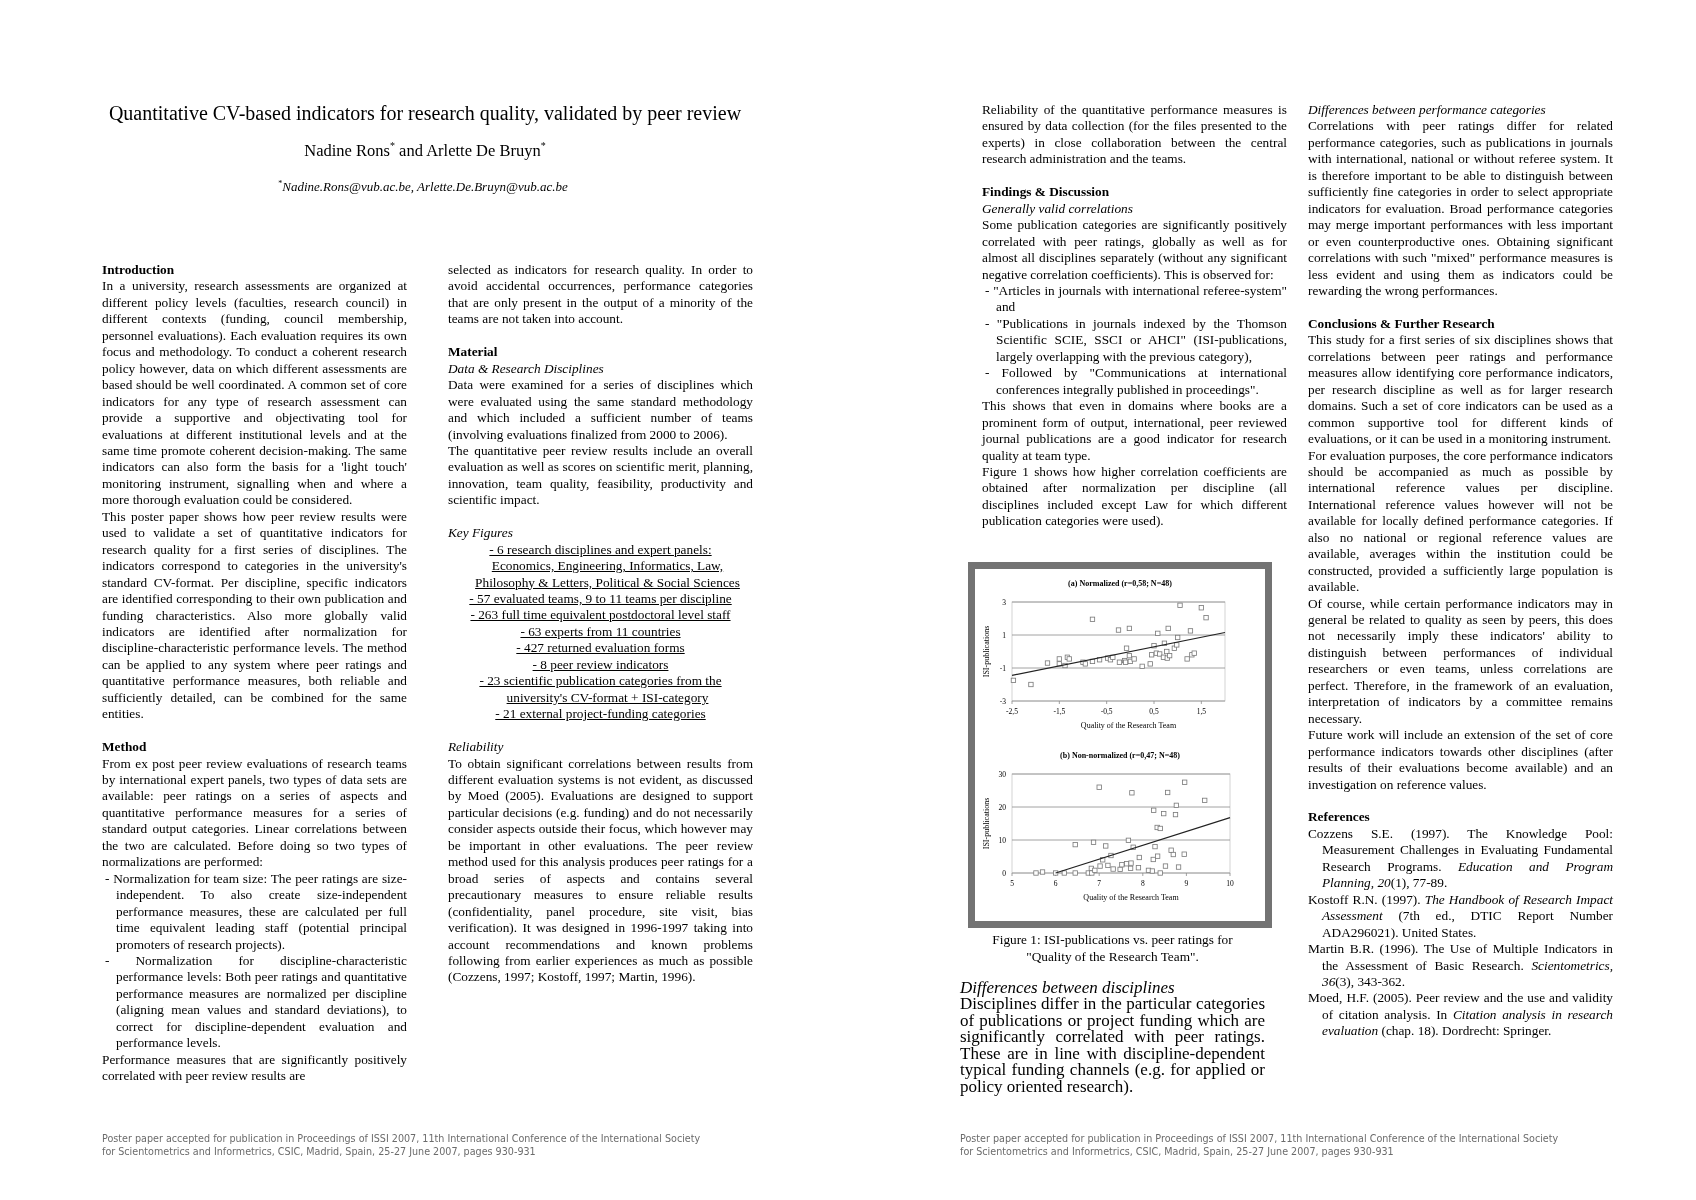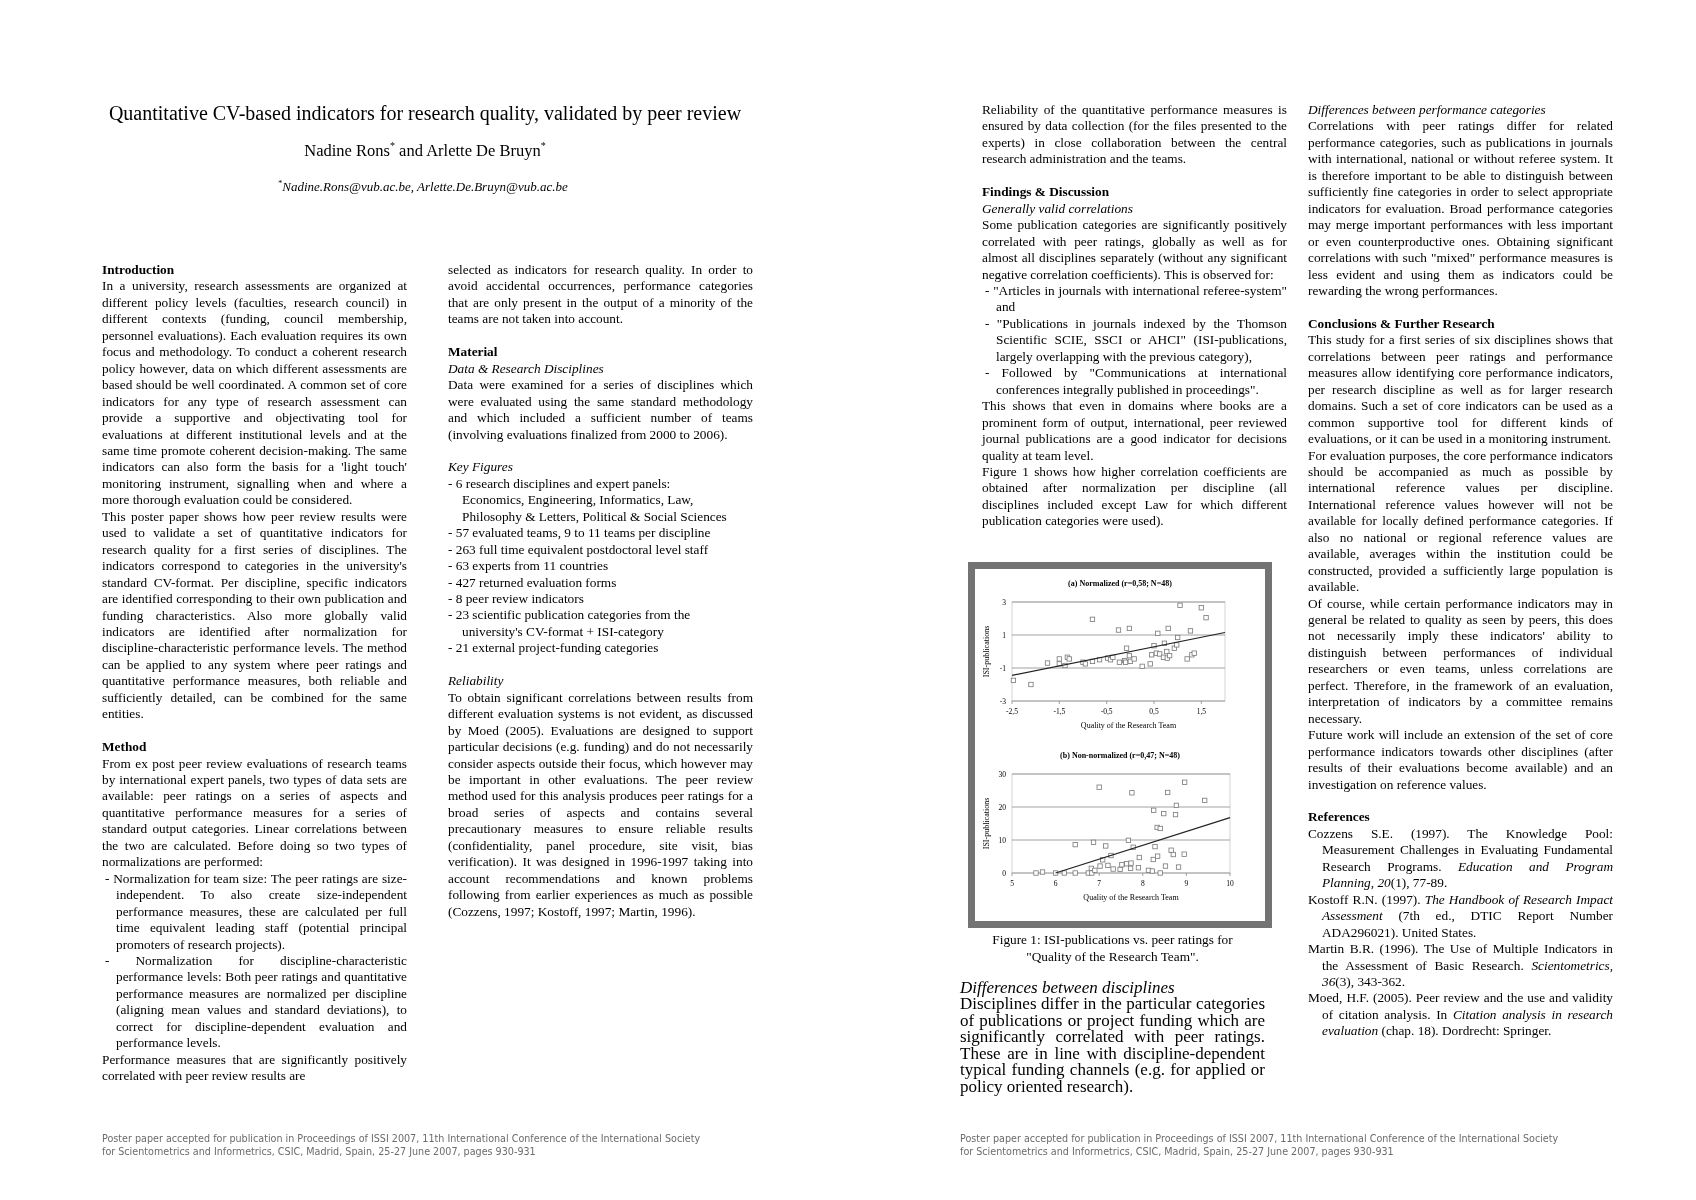--- a/index.html
+++ b/index.html
@@ -18,21 +18,21 @@
   .email sup { font-size: 8px; font-style: normal; }
   .affil { position: absolute; left: 90px; width: 670px; top: 194px; text-align: center;
            font-size: 13px; line-height: 16px; }
   .col { position: absolute; width: 305px; font-size: 13.3px; line-height: 16.45px; text-align: justify; }
   .col p { margin: 0; }
   .col .h { font-weight: bold; }
   .col .sub { font-style: italic; }
   .col .gap { height: 16.45px; }
   .col .li { padding-left: 14px; text-indent: -11px; }
   .col .li2 { padding-left: 14px; }
-  .col .kf { text-align: left; }
+  .col .kf { text-align: center; text-decoration: underline; }
   .col .ref { padding-left: 14px; text-indent: -14px; }
   .col i { font-style: italic; }
   .c1 { left: 102px; top: 262px; }
   .c2 { left: 448px; top: 262px; }
   .c3 { left: 112px; top: 102px; margin-left: 22px; }
   .c4 { left: 460px; top: 102px; }
   .footer { position: absolute; top: 1132px; width: 680px; font-family: "DejaVu Sans", sans-serif;
             font-size: 9.6px; line-height: 13px; color: #6b6b6b; }
   .page.left .footer { left: 102px; }
   .page.right .footer { left: 112px; }
@@ -68,20 +68,21 @@
     <p class="li">- Normalization for discipline-characteristic performance levels: Both peer ratings and quantitative performance measures are normalized per discipline (aligning mean values and standard deviations), to correct for discipline-dependent evaluation and performance levels.</p>
     <p style="height:33px;overflow:hidden;">Performance measures that are significantly positively correlated with peer review results are</p>
   </div>
 
   <div class="col c2">
     <p id="method-cont">selected as indicators for research quality. In order to avoid accidental occurrences, performance categories that are only present in the output of a minority of the teams are not taken into account.</p>
     <div class="gap"></div>
     <p class="h">Material</p>
     <p class="sub">Data &amp; Research Disciplines</p>
     <p>Data were examined for a series of disciplines which were evaluated using the same standard methodology and which included a sufficient number of teams (involving evaluations finalized from 2000 to 2006).</p>
+    <p>The quantitative peer review results include an overall evaluation as well as scores on scientific merit, planning, innovation, team quality, feasibility, productivity and scientific impact.</p>
     <div class="gap"></div>
     <p class="sub">Key Figures</p>
     <div id="key-figures">
         <p class="kf">- 6 research disciplines and expert panels:</p>
         <p class="kf li2">Economics, Engineering, Informatics, Law,</p>
         <p class="kf li2">Philosophy &amp; Letters, Political &amp; Social Sciences</p>
         <p class="kf">- 57 evaluated teams, 9 to 11 teams per discipline</p>
         <p class="kf">- 263 full time equivalent postdoctoral level staff</p>
         <p class="kf">- 63 experts from 11 countries</p>
         <p class="kf">- 427 returned evaluation forms</p>
@@ -104,21 +105,21 @@
 <div class="page right">
   <div class="col c3">
     <p>Reliability of the quantitative performance measures is ensured by data collection (for the files presented to the experts) in close collaboration between the central research administration and the teams.</p>
     <div class="gap"></div>
     <p class="h">Findings &amp; Discussion</p>
     <p class="sub">Generally valid correlations</p>
     <p>Some publication categories are significantly positively correlated with peer ratings, globally as well as for almost all disciplines separately (without any significant negative correlation coefficients). This is observed for:</p>
     <p class="li">- "Articles in journals with international referee-system" and</p>
     <p class="li">- "Publications in journals indexed by the Thomson Scientific SCIE, SSCI or AHCI" (ISI-publications, largely overlapping with the previous category),</p>
     <p class="li">- Followed by "Communications at international conferences integrally published in proceedings".</p>
-    <p>This shows that even in domains where books are a prominent form of output, international, peer reviewed journal publications are a good indicator for decisions quality at team level.</p>
+    <p>This shows that even in domains where books are a prominent form of output, international, peer reviewed journal publications are a good indicator for research quality at team type.</p>
     <p>Figure 1 shows how higher correlation coefficients are obtained after normalization per discipline (all disciplines included except Law for which different publication categories were used).</p>
   </div>
 
   <div class="figure">
     <svg id="fig-svg" width="290" height="352">
         <text x="145" y="17" text-anchor="middle" font-size="8" font-weight="bold" font-family="Liberation Serif, serif">(a) Normalized (r=0,58; N=48)</text>
         <rect x="37" y="33" width="213" height="99" fill="none" stroke="#c8c8c8" stroke-width="0.8"></rect>
         <line x1="37" x2="250" y1="132" y2="132" stroke="#8a8a8a" stroke-width="0.8"></line>
         <text x="31" y="135" text-anchor="end" font-size="7.5" font-family="Liberation Serif, serif">-3</text>
         <line x1="37" x2="250" y1="99" y2="99" stroke="#8a8a8a" stroke-width="0.8"></line>

